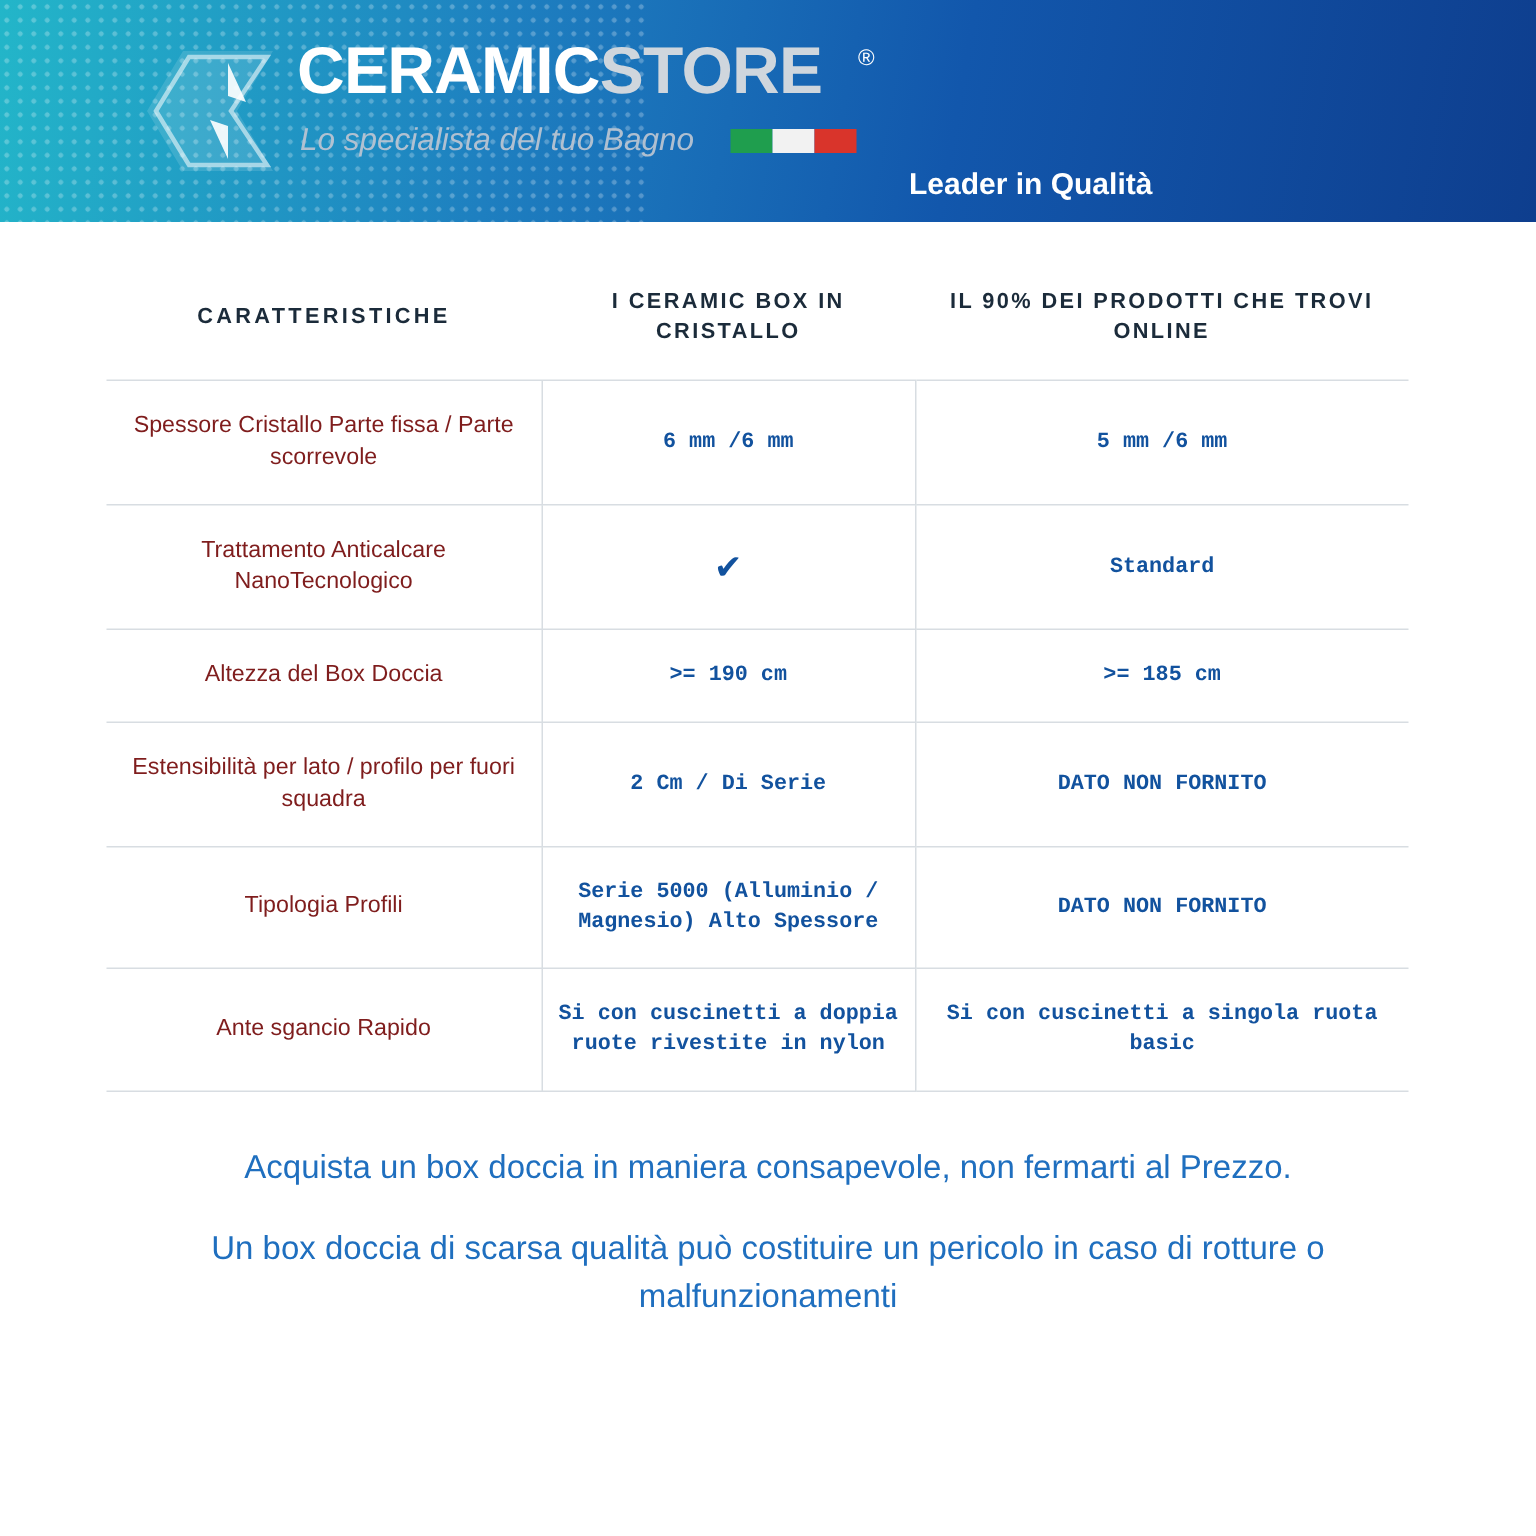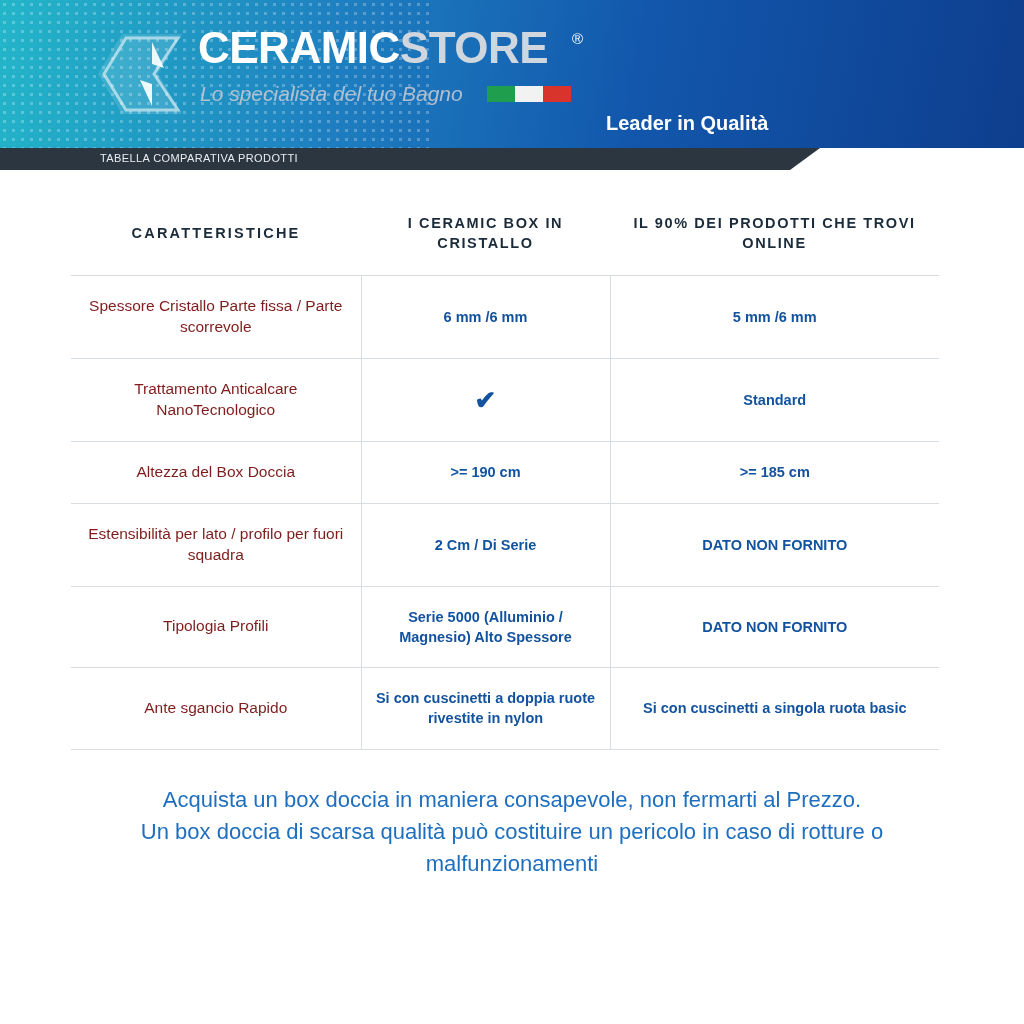--- a/index.html
+++ b/index.html
@@ -108,34 +108,35 @@
     line-height: 1.35;
     border-right: 1px solid #d8dde2;
   }
   td.val {
     padding: 20px 10px;
     text-align: center;
     color: #12529e;
     font-size: 14.5px;
     font-weight: bold;
     line-height: 1.4;
+    font-family: Liberation Mono, monospace;
   }
   td.val.mid { border-right: 1px solid #d8dde2; }
 
   
   .footer {
     padding: 34px 60px 0 60px;
     text-align: center;
   }
   .footer p {
     color: #1f6fbf;
     font-size: 22px;
     line-height: 1.45;
   }
-  .footer p.l1 { }
+  .footer p.l1 { margin-bottom: 22px; }
 </style>
 </head>
 <body>
 
 <div class="page">
 
   <div class="header">
     <div class="dots"></div>
 
     <svg class="logo-mark" viewBox="0 0 96 92">
@@ -152,25 +153,20 @@
 
     <div class="flag">
       <i class="g"></i>
         <i class="w"></i>
         <i class="r"></i>
     </div>
 
     <div class="tagline">Leader in Qualità</div>
   </div>
 
-  <div class="subbar-wrap">
-    <div class="subbar"></div>
-    <div class="subbar-arrow"></div>
-    <div class="subbar-text">TABELLA COMPARATIVA PRODOTTI</div>
-  </div>
 
   <div class="table-area">
     <table class="cmp">
       <colgroup>
           <col class="c1">
           <col class="c2">
           <col class="c3">
         </colgroup>
       <thead>
         <tr>

